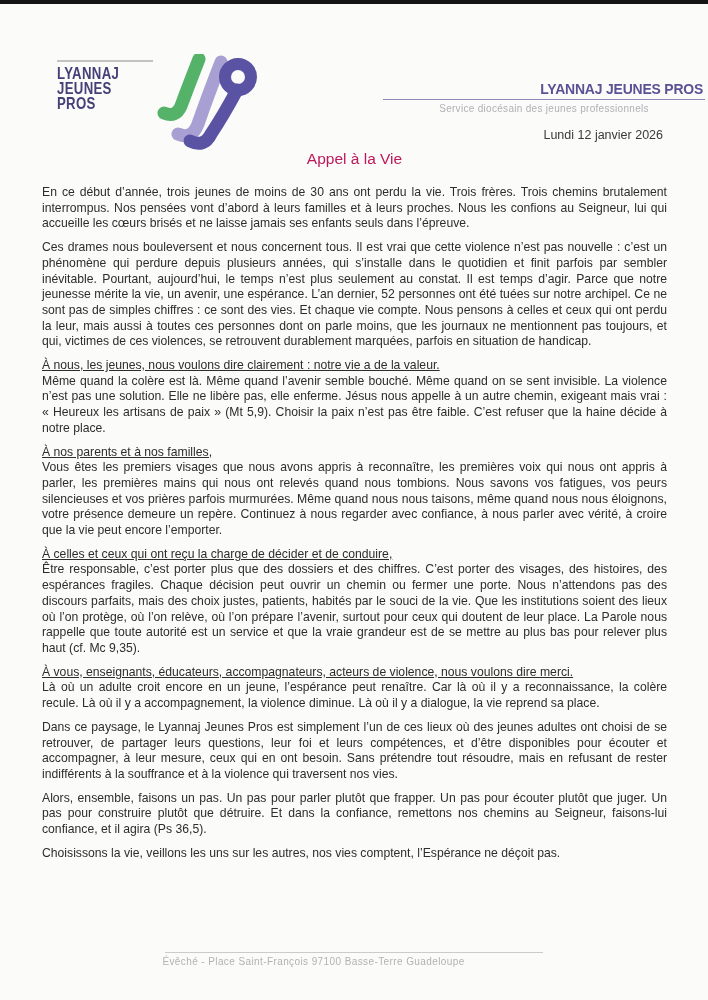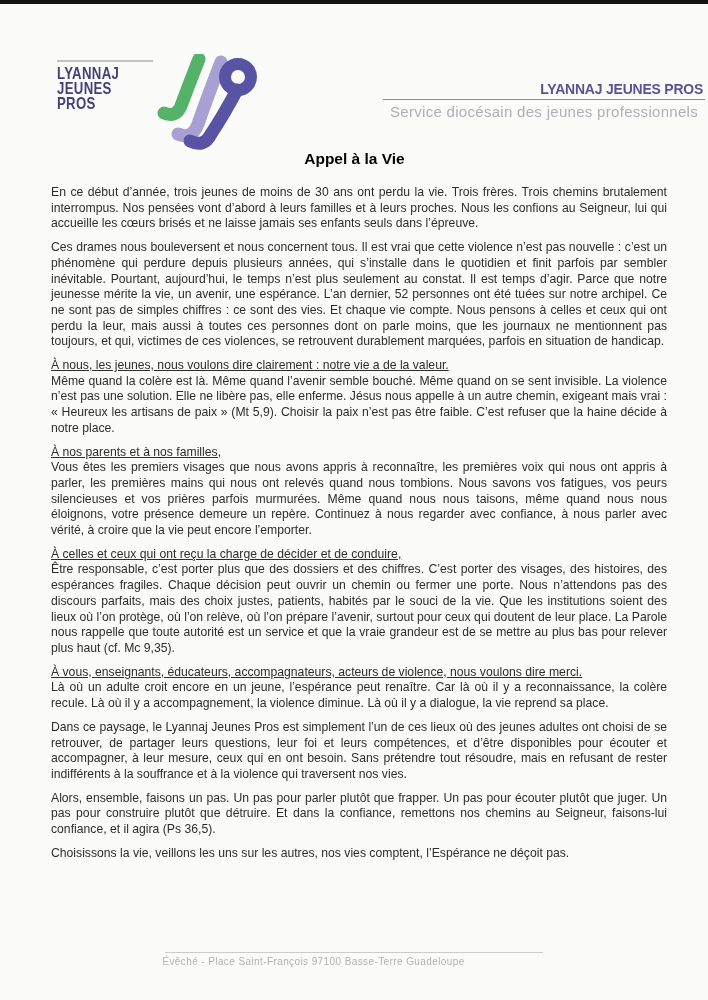--- a/index.html
+++ b/index.html
@@ -17,27 +17,27 @@
   .logo-text{position:absolute;left:0;top:6px;font-weight:bold;color:#454078;
     font-size:16.5px;line-height:15px;letter-spacing:.4px;
     transform:scaleX(.8);transform-origin:left top;}
   .monogram{position:absolute;left:84px;top:-6px;}
 
   
   .rheader{position:absolute;left:383px;top:80px;width:322px;}
   .wordmark{font-size:15px;font-weight:bold;color:#5b5295;text-align:right;
     letter-spacing:-.2px;transform:scaleX(.93);transform-origin:right center;padding-right:2px;}
   .hrule{border-top:1.5px solid #8f88b6;margin-top:2px;}
-  .subtitle{text-align:center;color:#b0b0b6;font-size:15px;margin-top:3px;letter-spacing:.3px;}
+  .subtitle{text-align:center;color:#b0b0b6;font-size:10px;margin-top:3px;letter-spacing:.3px;}
   .date{text-align:right;padding-right:42px;font-size:12.5px;color:#3a3a3a;margin-top:14px;}
 
   
   .main{position:absolute;left:42px;top:150px;width:625px;}
-  .title{text-align:center;font-weight:bold;font-size:15.5px;color:#000000;margin:0 0 17px 0;}
-  .para{font-size:12.2px;line-height:15.7px;text-align:justify;color:#2d2d2d;margin:0 0 8px 9px;}
+  .title{text-align:center;font-weight:normal;font-size:15.5px;color:#be185d;margin:0 0 17px 0;}
+  .para{font-size:12.2px;line-height:15.7px;text-align:justify;color:#2d2d2d;margin:0 0 8px 0;}
   .lead{display:block;text-decoration:underline;}
 
   
   .footer-rule{position:absolute;left:165px;top:952px;width:378px;border-top:1px solid #cbcbcd;}
   .footer-text{position:absolute;left:0;top:956px;width:627px;text-align:center;
     color:#b2b2b5;font-size:10px;letter-spacing:.4px;}
 </style>
 </head>
 <body>
 
@@ -55,20 +55,21 @@
     <path d="M80,8 Q66,44 57,70 Q51,86 37,80" fill="none" stroke="#a89fd2" stroke-width="13" stroke-linecap="round"></path>
     <path d="M96,36 Q82,62 70,80 Q63,94 49,87" fill="none" stroke="#5a52a3" stroke-width="13" stroke-linecap="round"></path>
     <circle cx="97" cy="23" r="13" fill="none" stroke="#5a52a3" stroke-width="12"></circle>
   </svg>
 </div>
 
 <div class="rheader">
   <div class="wordmark">LYANNAJ JEUNES PROS</div>
   <div class="hrule"></div>
   <div class="subtitle">Service diocésain des jeunes professionnels</div>
+  <div class="date">Lundi 12 janvier 2026</div>
 </div>
 
 <div class="main">
   <h1 class="title">Appel à la Vie</h1>
 
   <p class="para">
     <span>En ce début d’année, trois jeunes de moins de 30 ans ont perdu la vie. Trois frères. Trois chemins brutalement interrompus. Nos pensées vont d’abord à leurs familles et à leurs proches. Nous les confions au Seigneur, lui qui accueille les cœurs brisés et ne laisse jamais ses enfants seuls dans l’épreuve.</span>
   </p>
 
   <p class="para">

